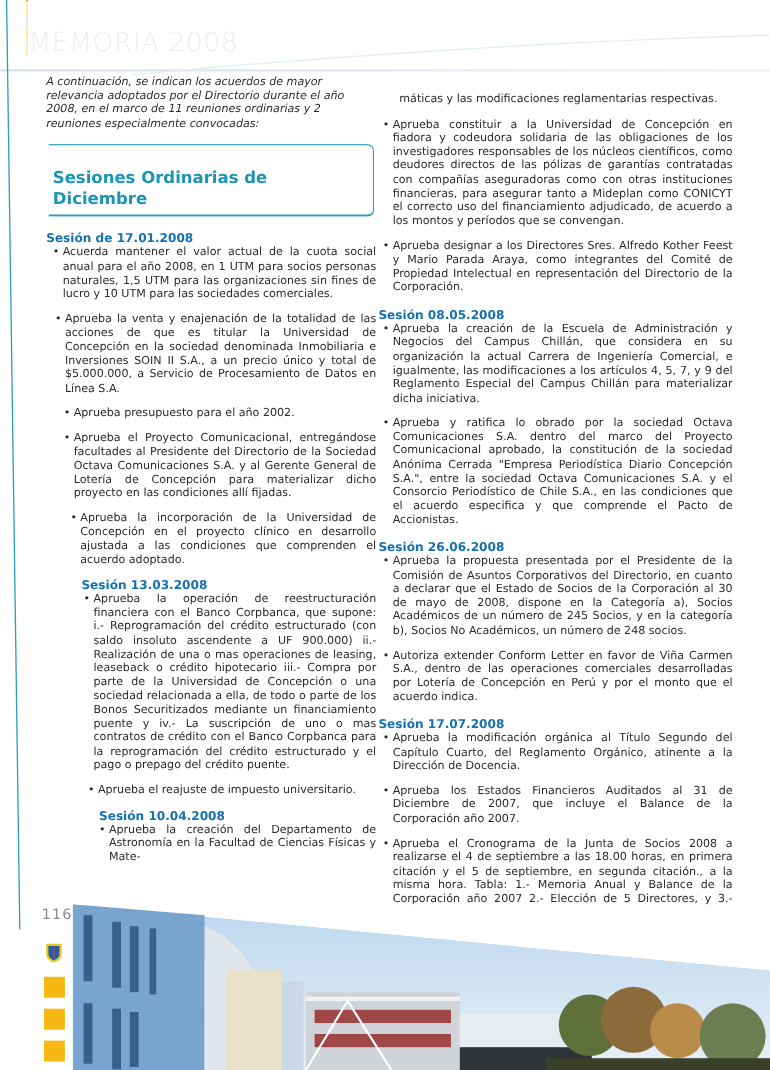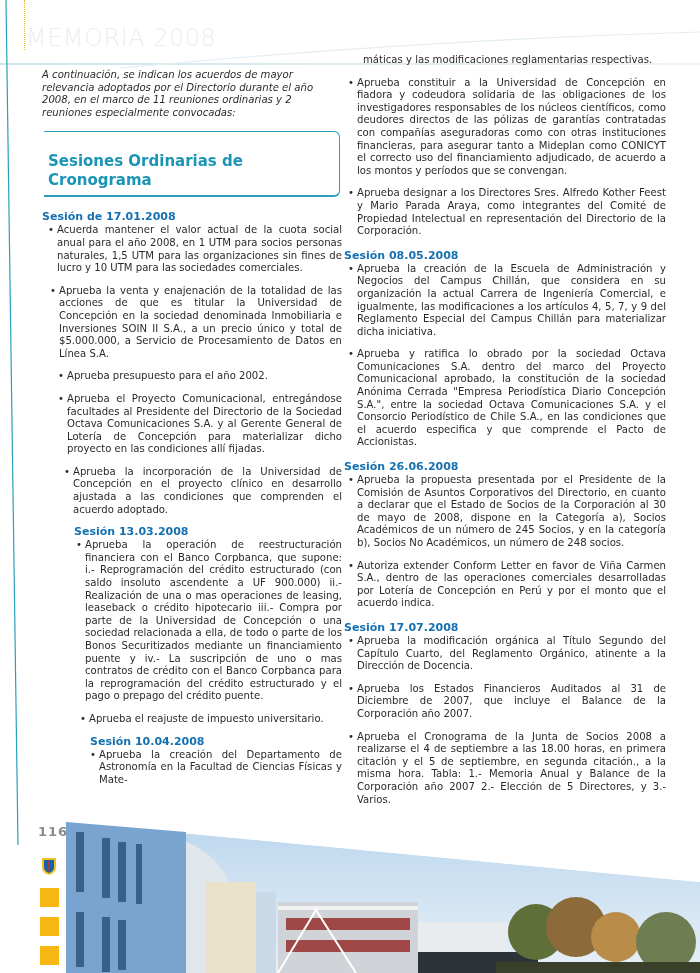--- a/index.html
+++ b/index.html
@@ -7,35 +7,35 @@
   body { position: relative; font-family: "DejaVu Sans", sans-serif; color: #2a2a2a; }
 
   .header-band { position: absolute; left: 0; top: 0; width: 700px; height: 66px; background: #ffffff; }
   .header-title { position: absolute; left: 26px; top: 24px; font-family: "DejaVu Sans", sans-serif; font-size: 24px; letter-spacing: 0.5px; color: #e9eef2; font-weight: 300; }
   .dotted-rule { position: absolute; left: 24px; top: 0; width: 0; height: 50px; border-left: 1px dotted #f0b030; }
   .header-rule { position: absolute; left: 0; top: 63px; width: 700px; height: 2px; background: linear-gradient(to right, #d0e4ec, #eef4f6); }
   svg.deco { position: absolute; left: 0; top: 0; }
 
   .col { position: absolute; font-size: 10.1px; line-height: 12.6px; }
   .col-left { left: 40px; top: 69px; width: 302px; }
-  .col-right { left: 344px; top: 54px; width: 322px; }
+  .col-right { left: 344px; top: 85px; width: 322px; }
 
   .intro { margin-left: 2px; margin-bottom: 12px; font-style: italic; }
   .section-box { border: 1.5px solid #2a9fbb; border-left: none; border-top-width: 1.5px; border-radius: 0 6px 6px 0; border-bottom-width: 2px; margin: 2px 0 12px 4px; padding: 20px 6px 5px 4px; width: 296px; border-left: 0; }
   .section-title { font-family: "DejaVu Sans", sans-serif; font-weight: bold; color: #1b95b5; font-size: 15px; line-height: 19px; }
 
   .session-title { font-weight: bold; color: #1570b0; font-size: 11px; line-height: 15px; margin-top: 4px; }
   .bullet { position: relative; padding-left: 21px; margin-bottom: 10px; text-align: justify; }
   .bullet::before { content: "\2022"; position: absolute; left: 12px; top: 0; }
   .bullet.cont { padding-left: 21px; }
   .bullet.cont::before { content: ""; }
   .indent-1 { margin-left: 6px; }
   .indent-2 { margin-left: 12px; }
 
-  .page-number { position: absolute; left: 38px; top: 824px; font-size: 13px; color: #8a8a8a; letter-spacing: 1px; font-weight: bold; }
+  .page-number { position: absolute; left: 38px; top: 824px; font-size: 13px; color: #8a8a8a; letter-spacing: 1px; }
   .crest { position: absolute; left: 41px; top: 857px; width: 16px; height: 19px; }
   .square { position: absolute; left: 40px; width: 19px; height: 19px; background: #f7b813; }
   .photo { position: absolute; left: 66px; top: 822px; width: 634px; height: 151px; overflow: hidden; }
 </style>
 </head>
 <body>
 
 <div class="header-band">
   <div class="dotted-rule"></div>
   <div class="header-title">MEMORIA 2008</div>
@@ -45,21 +45,21 @@
 <svg class="deco" width="700" height="973">
   <line x1="6" y1="0" x2="18" y2="845" stroke="#2a9fbb" stroke-width="1.2"></line>
   <path d="M 120 68 Q 420 40 700 32" stroke="#e3edf1" stroke-width="1.2" fill="none"></path>
 </svg>
 
 <div class="col col-left">
   <p class="intro">A continuación, se indican los acuerdos de mayor relevancia adoptados por el Directorio durante el año 2008, en el marco de 11 reuniones ordinarias y 2 reuniones especialmente convocadas:</p>
 
   <div class="section-box">
     <div class="section-title">Sesiones Ordinarias de</div>
-    <div class="section-title">Cronograma</div>
+    <div class="section-title">Diciembre</div>
   </div>
 
   <div>
     <div class="session-title" style="margin-left:2px">Sesión de 17.01.2008</div>
     <p class="bullet" style="margin-left:-4px">Acuerda mantener el valor actual de la cuota social anual para el año 2008, en 1 UTM para socios personas naturales, 1,5 UTM para las organizaciones sin fines de lucro y 10 UTM para las sociedades comerciales.</p>
     <p class="bullet" style="margin-left:-2px">Aprueba la venta y enajenación de la totalidad de las acciones de que es titular la Universidad de Concepción en la sociedad denominada Inmobiliaria e Inversiones SOIN II S.A., a un precio único y total de $5.000.000, a Servicio de Procesamiento de Datos en Línea S.A.</p>
     <p class="bullet indent-1">Aprueba presupuesto para el año 2002.</p>
     <p class="bullet indent-1">Aprueba el Proyecto Comunicacional, entregándose facultades al Presidente del Directorio de la Sociedad Octava Comunicaciones S.A. y al Gerente General de Lotería de Concepción para materializar dicho proyecto en las condiciones allí fijadas.</p>
     <p class="bullet indent-2">Aprueba la incorporación de la Universidad de Concepción en el proyecto clínico en desarrollo ajustada a las condiciones que comprenden el acuerdo adoptado.</p>
   </div>

